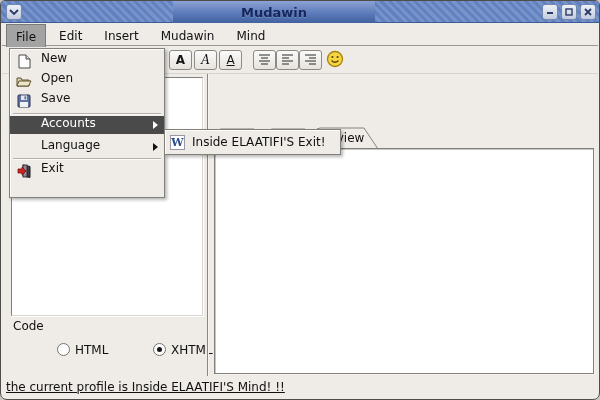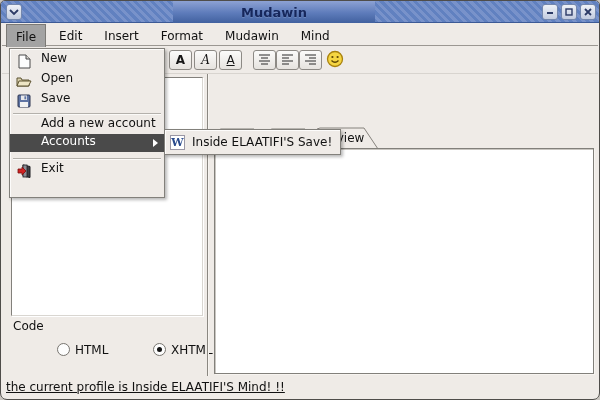--- a/index.html
+++ b/index.html
@@ -201,21 +201,20 @@
             <path d="M1,1 L7,7 M7,1 L1,7" stroke="#2c3a66" stroke-width="1.8"></path>
           </svg>
       </span>
     </div>
   </div>
 
   <div class="menubar">
     <span class="mb-item active">File</span>
     <span class="mb-item">Edit</span>
     <span class="mb-item">Insert</span>
-    <span class="mb-item">Format</span>
     <span class="mb-item">Mudawin</span>
     <span class="mb-item">Mind</span>
   </div>
 
   <div class="toolbar">
     <div class="tool-btn t-bold">A</div>
     <div class="tool-btn t-italic">A</div>
     <div class="tool-btn t-under">A</div>
     <div class="tool-btn t-ac">
       <span>
@@ -328,43 +327,44 @@
         <svg width="14" height="14" viewBox="0 0 14 14">
           <rect x="1" y="1" width="12" height="12" rx="1" fill="#5f74a3" stroke="#2c3550" stroke-width="1"></rect>
           <rect x="4" y="1.5" width="6" height="4.5" fill="#e8e8ea"></rect>
           <rect x="7.4" y="2.3" width="1.8" height="3" fill="#5f74a3"></rect>
           <rect x="3" y="8" width="8" height="5" fill="#f2f2f2"></rect>
         </svg>
       </span>
       <span class="mi-label">Save</span>
     </div>
     <div class="msep"></div>
-    <div class="mi mi-short">
-      <span class="mi-icon"></span>
-      <span class="mi-label">Add a new account</span>
-    </div>
     <div class="mi mi-short hl">
       <span class="mi-icon"></span>
       <span class="mi-label">Accounts</span>
       <span class="mi-arrow"></span>
     </div>
     <div class="mspacer"></div>
+    <div class="mi mi-short">
+      <span class="mi-icon"></span>
+      <span class="mi-label">Language</span>
+      <span class="mi-arrow"></span>
+    </div>
     <div class="msep"></div>
     <div class="mi">
       <span class="mi-icon">
         <svg width="15" height="14" viewBox="0 0 15 14">
           <path d="M6,1 L13,2.5 L13,13.5 L6,12 Z" fill="#3f3f45" stroke="#1c1c20" stroke-width="1"></path>
           <rect x="6" y="1" width="4" height="12" fill="#8c8c94" stroke="#1c1c20" stroke-width="0.8"></rect>
           <path d="M1,5 L5,5 L5,3 L9,7 L5,11 L5,9 L1,9 Z" fill="#cf2222" stroke="#7a0f0f" stroke-width="0.8"></path>
         </svg>
       </span>
       <span class="mi-label">Exit</span>
     </div>
   </div>
 
   <div class="submenu">
     <div style="display:flex;align-items:center;width:100%;">
       <span class="w-badge">W</span>
-      <span class="sub-label">Inside ELAATIFI'S Save!</span>
+      <span class="sub-label">Inside ELAATIFI'S Exit!</span>
     </div>
   </div>
 
 </div>
 
 </body></html>

